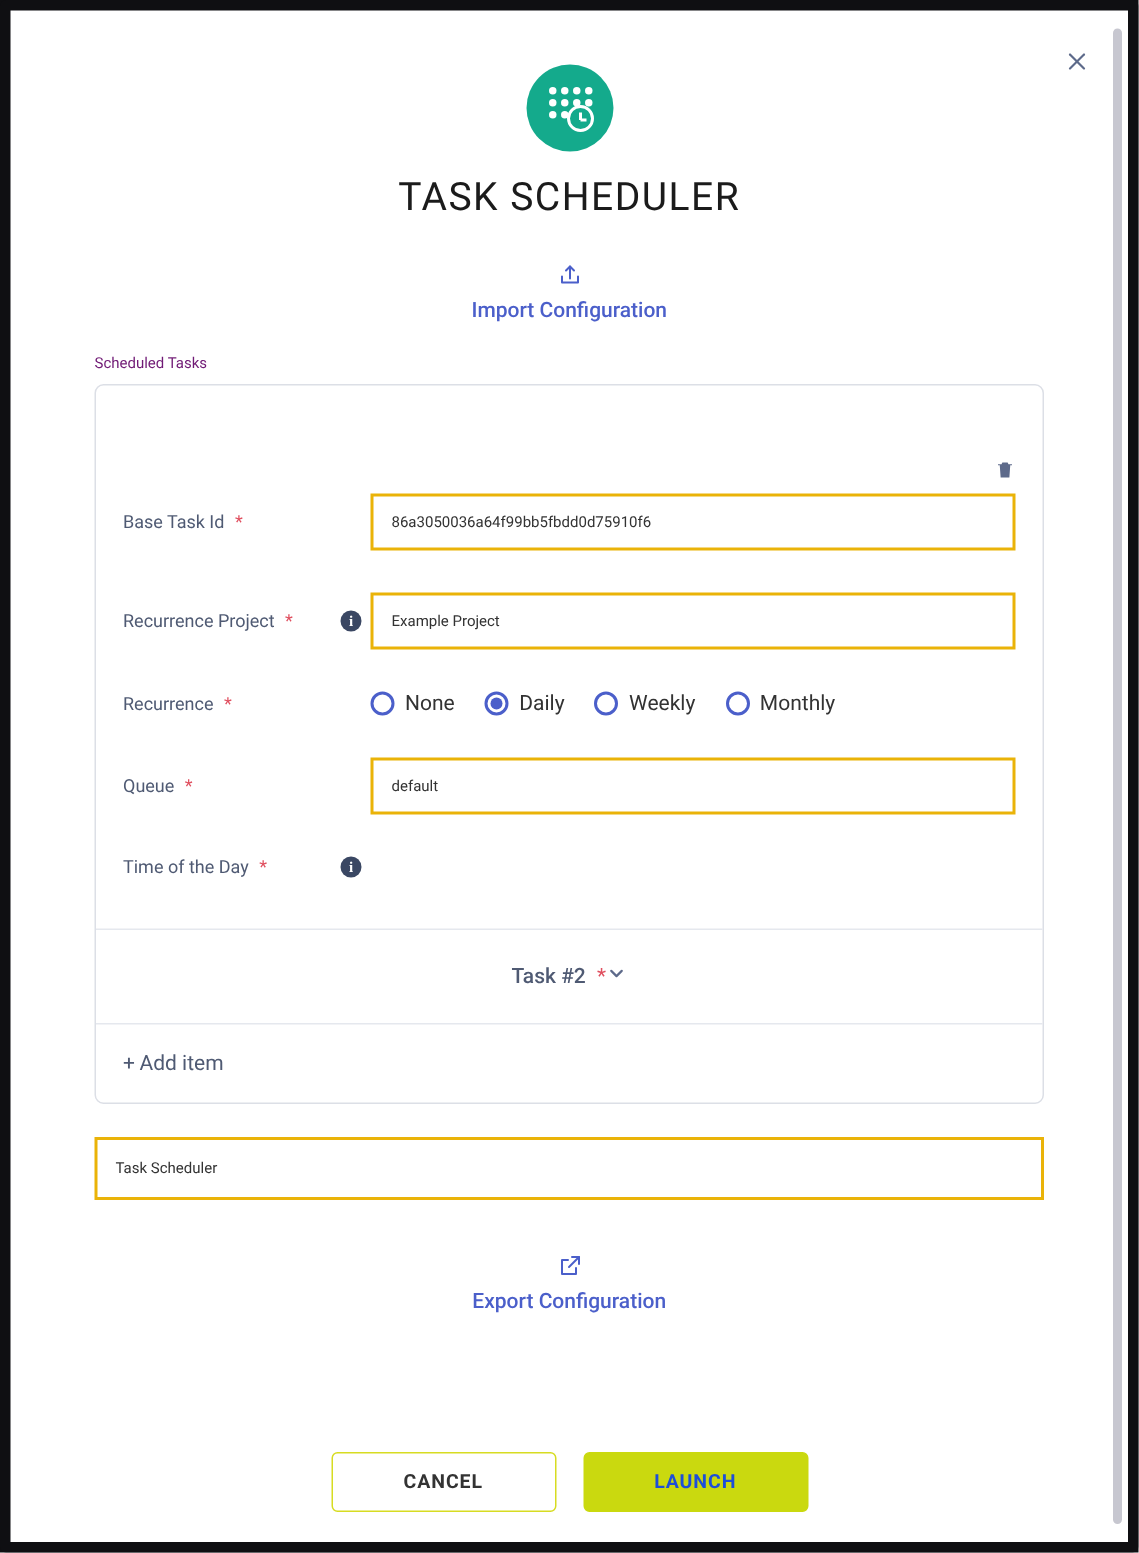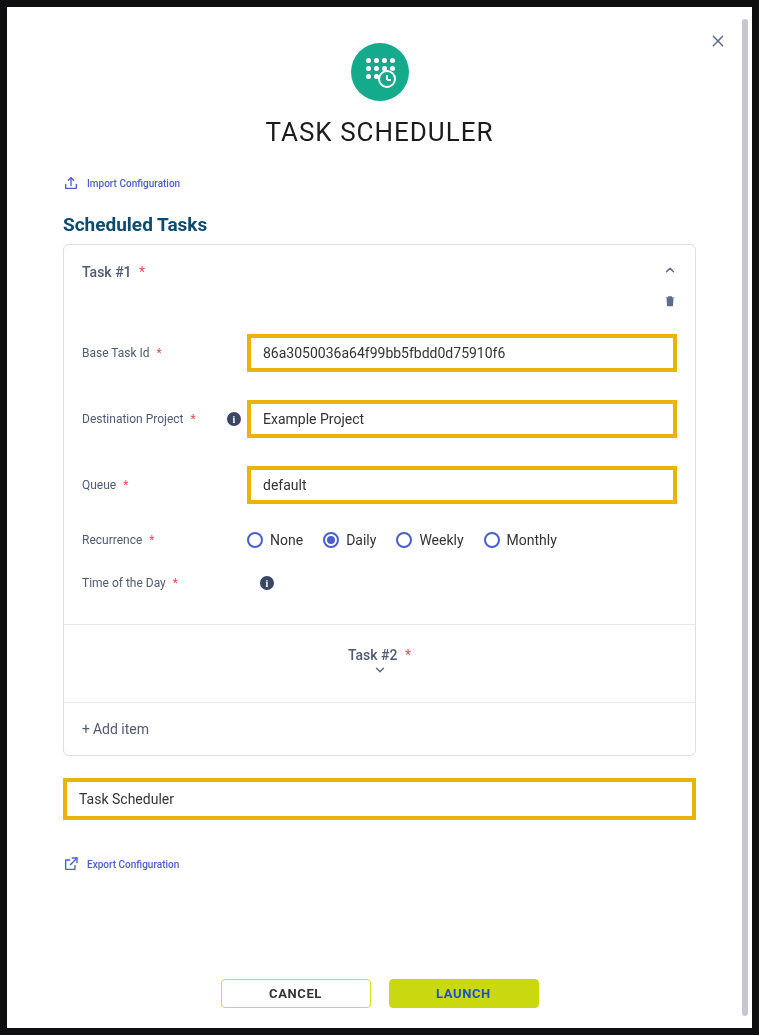--- a/index.html
+++ b/index.html
@@ -53,87 +53,87 @@
     content:""; position:absolute; background:#fff; left:6px; top:3px;
   }
   .logo-clock::before { width:2px; height:5px; }
   .logo-clock::after { width:4px; height:2px; top:7px; left:7px; }
   .title {
     font-size:26px; font-weight:400; letter-spacing:1px; color:#1b1b1b;
     margin-bottom:28px;
   }
   .content { padding:0 56px; }
   .link-row {
-    color:#4b5fca; font-size:10px; font-weight:500; cursor:pointer;
-    display:flex; align-items:center; gap:8px; margin-bottom:22px;
+    color:#4b5fca; font-size:14px; font-weight:500; cursor:pointer;
+    display:flex; align-items:center; gap:8px; margin-bottom:22px;flex-direction:column;
   }
   .link-row svg { width:16px; height:16px; }
-  .section-label { font-size:19px; color:#0c4a6e; margin-bottom:8px;font-weight:bold; }
+  .section-label { font-size:10px; color:#701a75; margin-bottom:8px; }
   .panel {
     border:1px solid #dcdfe6; border-radius:6px;
   }
   .task-row {
     padding:18px 18px 18px 18px; border-bottom:1px solid #e5e8ee;
     position:relative;
   }
   .task-head {
     display:flex; align-items:center; justify-content:space-between;
     cursor:pointer;
   }
   .task-name { color:#4f5a73; font-size:14px; font-weight:500;}
   .req { color:#e04f5f; margin-left:4px; }
   .chev { color:#5d6a8a; }
   .chev svg { width:14px; height:14px; }
   .trash { position:absolute; top:48px; right:18px; color:#5d6a8a; cursor:pointer; }
   .trash svg { width:14px; height:16px;}
   .task-body { padding-top:54px; padding-bottom:6px; }
   .form-row { display:flex; align-items:center; margin-bottom:28px; }
-  .form-row.last { margin-bottom:10px;gap:33px; }
+  .form-row.last { margin-bottom:10px; }
   .flabel {
     flex:0 0 145px; font-size:12px; color:#4f5a73;
   }
   .info-col { flex:0 0 20px; display:flex; align-items:center; }
   .info-icon {
     width:14px; height:14px; background:#3a4763; color:#fff;
     border-radius:50%; font-size:10px; font-weight:700;
     display:flex; align-items:center; justify-content:center;
     font-family: Georgia, serif;
   }
   .finput-wrap { flex:1; }
   .finput {
-    width:100%; height:38px; border:4px solid #eab308; border-radius:0;
-    padding:0 12px; font-size:14px; color:#333; outline:none;
+    width:100%; height:38px; border:2px solid #eab308; border-radius:0;
+    padding:0 12px; font-size:10px; color:#333; outline:none;
     font-family:inherit;
   }
   .radio-group { display:flex; align-items:center; gap:20px; flex:1; }
   .radio-item { display:flex; align-items:center; gap:7px; cursor:pointer; color:#333; font-size:14px;}
   .radio-outer {
     width:16px; height:16px; border:2px solid #4b5fca; border-radius:50%;
     display:flex; align-items:center; justify-content:center;
   }
   .radio-outer.sel::after {
     content:""; width:8px; height:8px; background:#4b5fca; border-radius:50%;
   }
   .collapsed-task {
     padding:22px 18px; border-bottom:1px solid #e5e8ee;
-    display:flex; align-items:center; justify-content:center; cursor:pointer;flex-direction:column;
+    display:flex; align-items:center; justify-content:center; cursor:pointer;
   }
   .add-item {
     padding:18px 18px; color:#4f5a73; font-size:14px; cursor:pointer;
     display:flex; align-items:center; gap:3px;
   }
   .sched-name-block { margin-top:22px; }
   .export-block { margin-top:36px; margin-bottom:36px;}
   .footer {
     margin-top:auto;
     display:flex; justify-content:center; gap:18px;
     padding:0 56px;
   }
   .btn {
-    width:150px; height:29px; border-radius:4px; font-size:13px; font-weight:700;
+    width:150px; height:40px; border-radius:4px; font-size:13px; font-weight:700;
     letter-spacing:0.6px; cursor:pointer; display:flex; align-items:center; justify-content:center;
   }
   .btn-cancel { background:#fff; border:1px solid #d7dc22; color:#333; }
   .btn-launch { background:#cad90f; border:1px solid #cad90f; color:#1d4ed8; }
 </style>
 </head>
 <body>
 
 <div class="modal">
   <div class="scroll-indicator"></div>
@@ -173,85 +173,74 @@
           <line x1="12" y1="4" x2="12" y2="16"></line>
         </svg>
       <span>Import Configuration</span>
     </div>
 
     <div class="section-label">Scheduled Tasks</div>
 
     <div class="panel">
 
       <div class="task-row">
-        <div class="task-head">
-          <div>
-            <span class="task-name">Task #1</span>
-            <span class="req">*</span>
-          </div>
-          <div class="chev">
-            <svg viewBox="0 0 24 24" fill="none" stroke="currentColor" stroke-width="2.5" stroke-linecap="round" stroke-linejoin="round">
-                <polyline points="6 15 12 9 18 15"></polyline>
-              </svg>
-          </div>
-        </div>
         <div class="trash">
           <svg viewBox="0 0 24 24" fill="currentColor">
               <path d="M6 7h12l-1 14H7L6 7zm3-3h6l1 2H8l1-2zM4 6h16v1H4V6z"></path>
             </svg>
         </div>
 
         <div class="task-body">
 
           <div class="form-row">
             <div class="flabel"><span>Base Task Id</span> <span class="req">*</span></div>
             <div class="info-col"></div>
             <div class="finput-wrap">
               <input class="finput" value="86a3050036a64f99bb5fbdd0d75910f6" style="">
             </div>
           </div>
 
           <div class="form-row">
-            <div class="flabel"><span>Destination Project</span> <span class="req">*</span></div>
+            <div class="flabel"><span>Recurrence Project</span> <span class="req">*</span></div>
             <div class="info-col">
                 <div class="info-icon">i</div>
               </div>
             <div class="finput-wrap">
               <input class="finput" value="Example Project" style="">
+            </div>
+          </div>
+
+          <div class="form-row">
+            <div class="flabel"><span>Recurrence</span> <span class="req">*</span></div>
+            <div class="info-col"></div>
+            <div class="radio-group">
+              <div class="radio-item">
+                <div class="radio-outer"></div>
+                <span>None</span>
+              </div>
+              <div class="radio-item">
+                <div class="radio-outer sel"></div>
+                <span>Daily</span>
+              </div>
+              <div class="radio-item">
+                <div class="radio-outer"></div>
+                <span>Weekly</span>
+              </div>
+              <div class="radio-item">
+                <div class="radio-outer"></div>
+                <span>Monthly</span>
+              </div>
             </div>
           </div>
 
           <div class="form-row">
             <div class="flabel"><span>Queue</span> <span class="req">*</span></div>
             <div class="info-col"></div>
             <div class="finput-wrap">
               <input class="finput" value="default" style="">
-            </div>
-          </div>
-
-          <div class="form-row">
-            <div class="flabel"><span>Recurrence</span> <span class="req">*</span></div>
-            <div class="info-col"></div>
-            <div class="radio-group">
-              <div class="radio-item">
-                <div class="radio-outer"></div>
-                <span>None</span>
-              </div>
-              <div class="radio-item">
-                <div class="radio-outer sel"></div>
-                <span>Daily</span>
-              </div>
-              <div class="radio-item">
-                <div class="radio-outer"></div>
-                <span>Weekly</span>
-              </div>
-              <div class="radio-item">
-                <div class="radio-outer"></div>
-                <span>Monthly</span>
-              </div>
             </div>
           </div>
 
           <div class="form-row last">
             <div class="flabel"><span>Time of the Day</span> <span class="req">*</span></div>
             <div class="info-col">
                 <div class="info-icon">i</div>
               </div>
           </div>
 

